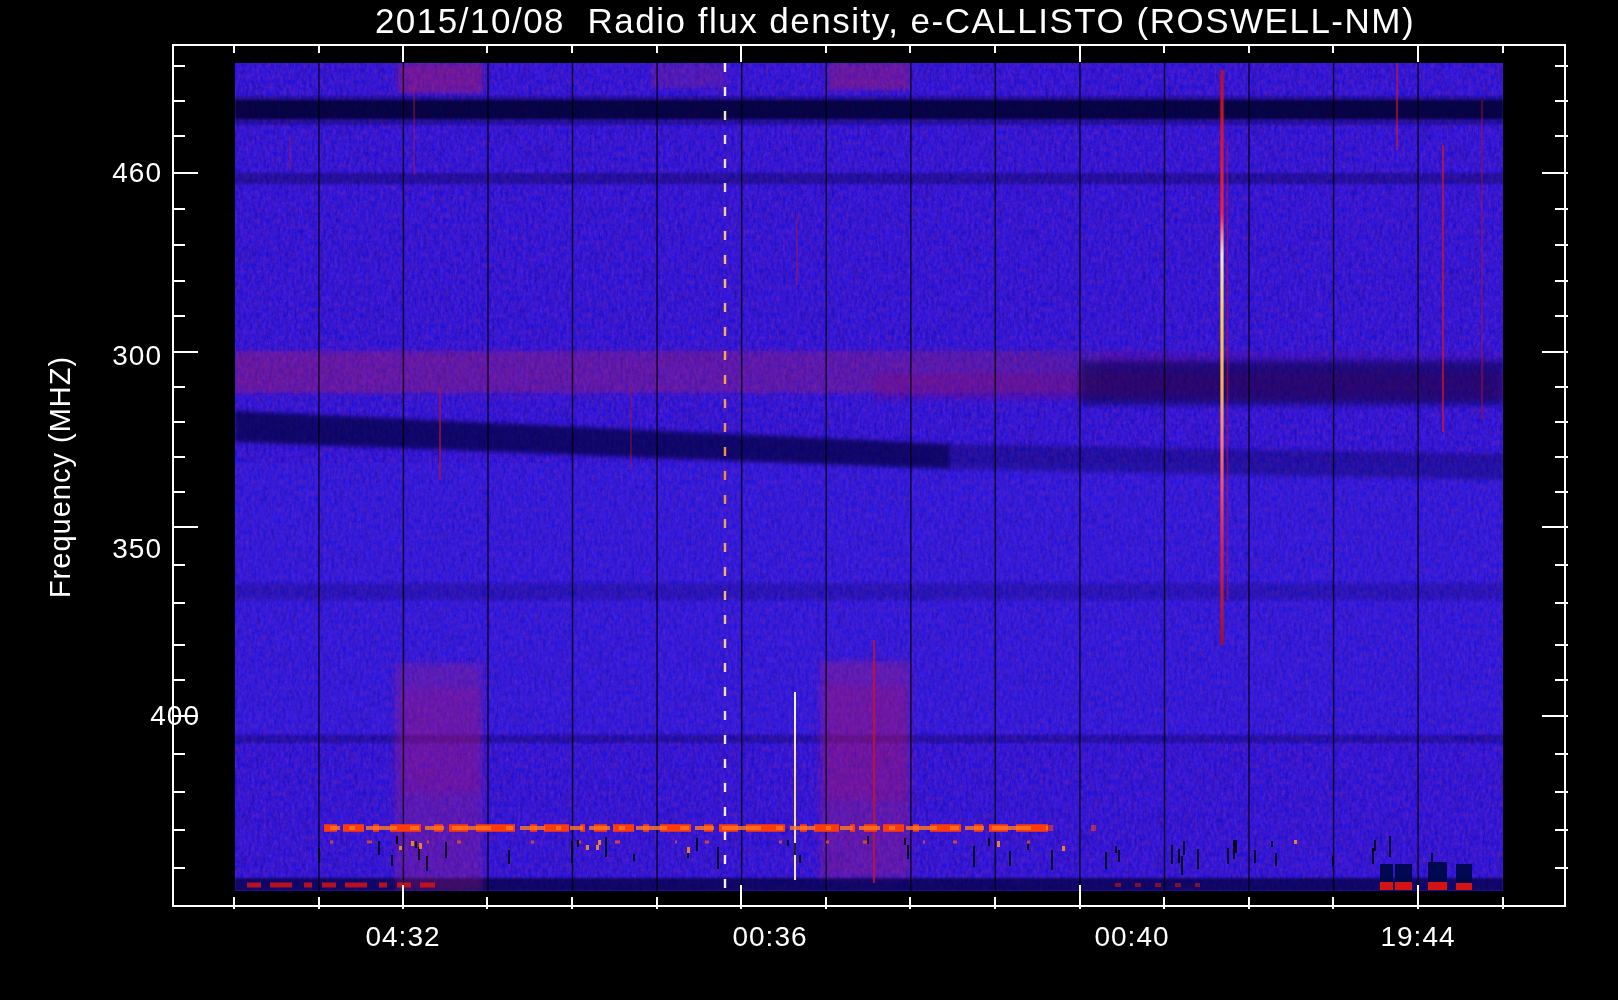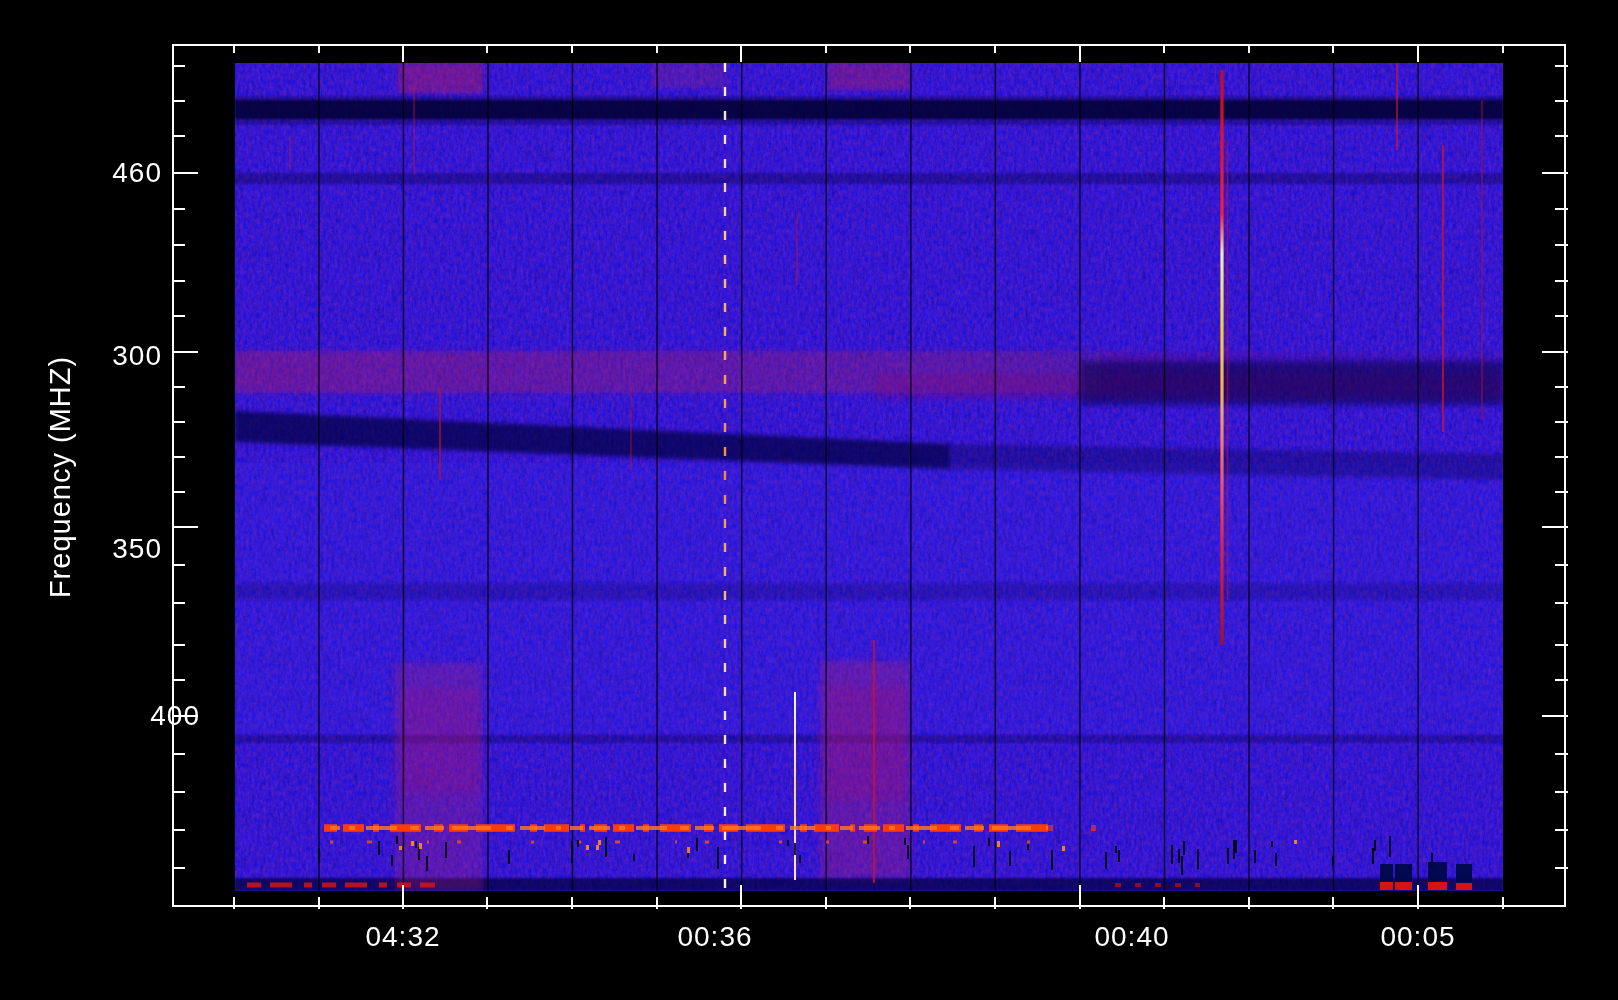--- a/index.html
+++ b/index.html
@@ -16,20 +16,21 @@
           font-size:29px;letter-spacing:1px;white-space:pre;}
   .ytitle{position:absolute;left:60px;top:477px;transform:translate(-50%,-50%) rotate(-90deg);
           font-size:29px;letter-spacing:1px;white-space:nowrap;}
   .tk{position:absolute;background:#fff;}
 </style>
 </head>
 <body>
 
 <div id="stage">
 
+  <div class="title">2015/10/08  Radio flux density, e-CALLISTO (ROSWELL-NM)</div>
 
   <svg class="spec" width="1268" height="828" viewBox="0 0 1268 828" preserveAspectRatio="none">
     <defs>
       <filter id="nDark" x="0" y="0" width="100%" height="100%">
         <feTurbulence type="fractalNoise" baseFrequency="0.28 0.05" numOctaves="2" seed="4" stitchTiles="stitch"></feTurbulence>
         <feColorMatrix type="matrix" values="0 0 0 0 0  0 0 0 0 0  0 0 0 0 0.18  0 0 0 0.9 -0.32"></feColorMatrix>
       </filter>
       <filter id="nRed" x="0" y="0" width="100%" height="100%">
         <feTurbulence type="fractalNoise" baseFrequency="0.35 0.18" numOctaves="3" seed="11" stitchTiles="stitch"></feTurbulence>
         <feColorMatrix type="matrix" values="0 0 0 0 0.72  0 0 0 0 0.05  0 0 0 0 0.22  0 0 0 0.85 -0.18"></feColorMatrix>
@@ -297,23 +298,23 @@
       <div class="tk" style="left: 1555px; top: 753px; width: 13px; height: 2px;"></div>
       <div class="tk" style="left: 172px; top: 791px; width: 13px; height: 2px;"></div>
       <div class="tk" style="left: 1555px; top: 791px; width: 13px; height: 2px;"></div>
       <div class="tk" style="left: 172px; top: 829px; width: 13px; height: 2px;"></div>
       <div class="tk" style="left: 1555px; top: 829px; width: 13px; height: 2px;"></div>
       <div class="tk" style="left: 172px; top: 867px; width: 13px; height: 2px;"></div>
       <div class="tk" style="left: 1555px; top: 867px; width: 13px; height: 2px;"></div>
     </div>
   <div id="labels">
       <div class="xlab" style="left: 403px; top: 921px;">04:32</div>
-      <div class="xlab" style="left: 715px; top: 921px;">00:36</div>
+      <div class="xlab" style="left: 770px; top: 921px;">00:36</div>
       <div class="xlab" style="left: 1132px; top: 921px;">00:40</div>
-      <div class="xlab" style="left: 1418px; top: 921px;">00:05</div>
+      <div class="xlab" style="left: 1418px; top: 921px;">19:44</div>
       <div class="ylab" style="left: 162px; top: 173px;">460</div>
       <div class="ylab" style="left: 162px; top: 356px;">300</div>
       <div class="ylab" style="left: 162px; top: 549px;">350</div>
       <div class="ylab" style="left: 162px; top: 716px; margin-left: 38px;">400</div>
     </div>
 
   <div class="ytitle">Frequency (MHZ)</div>
 </div>
 
 </body></html>

